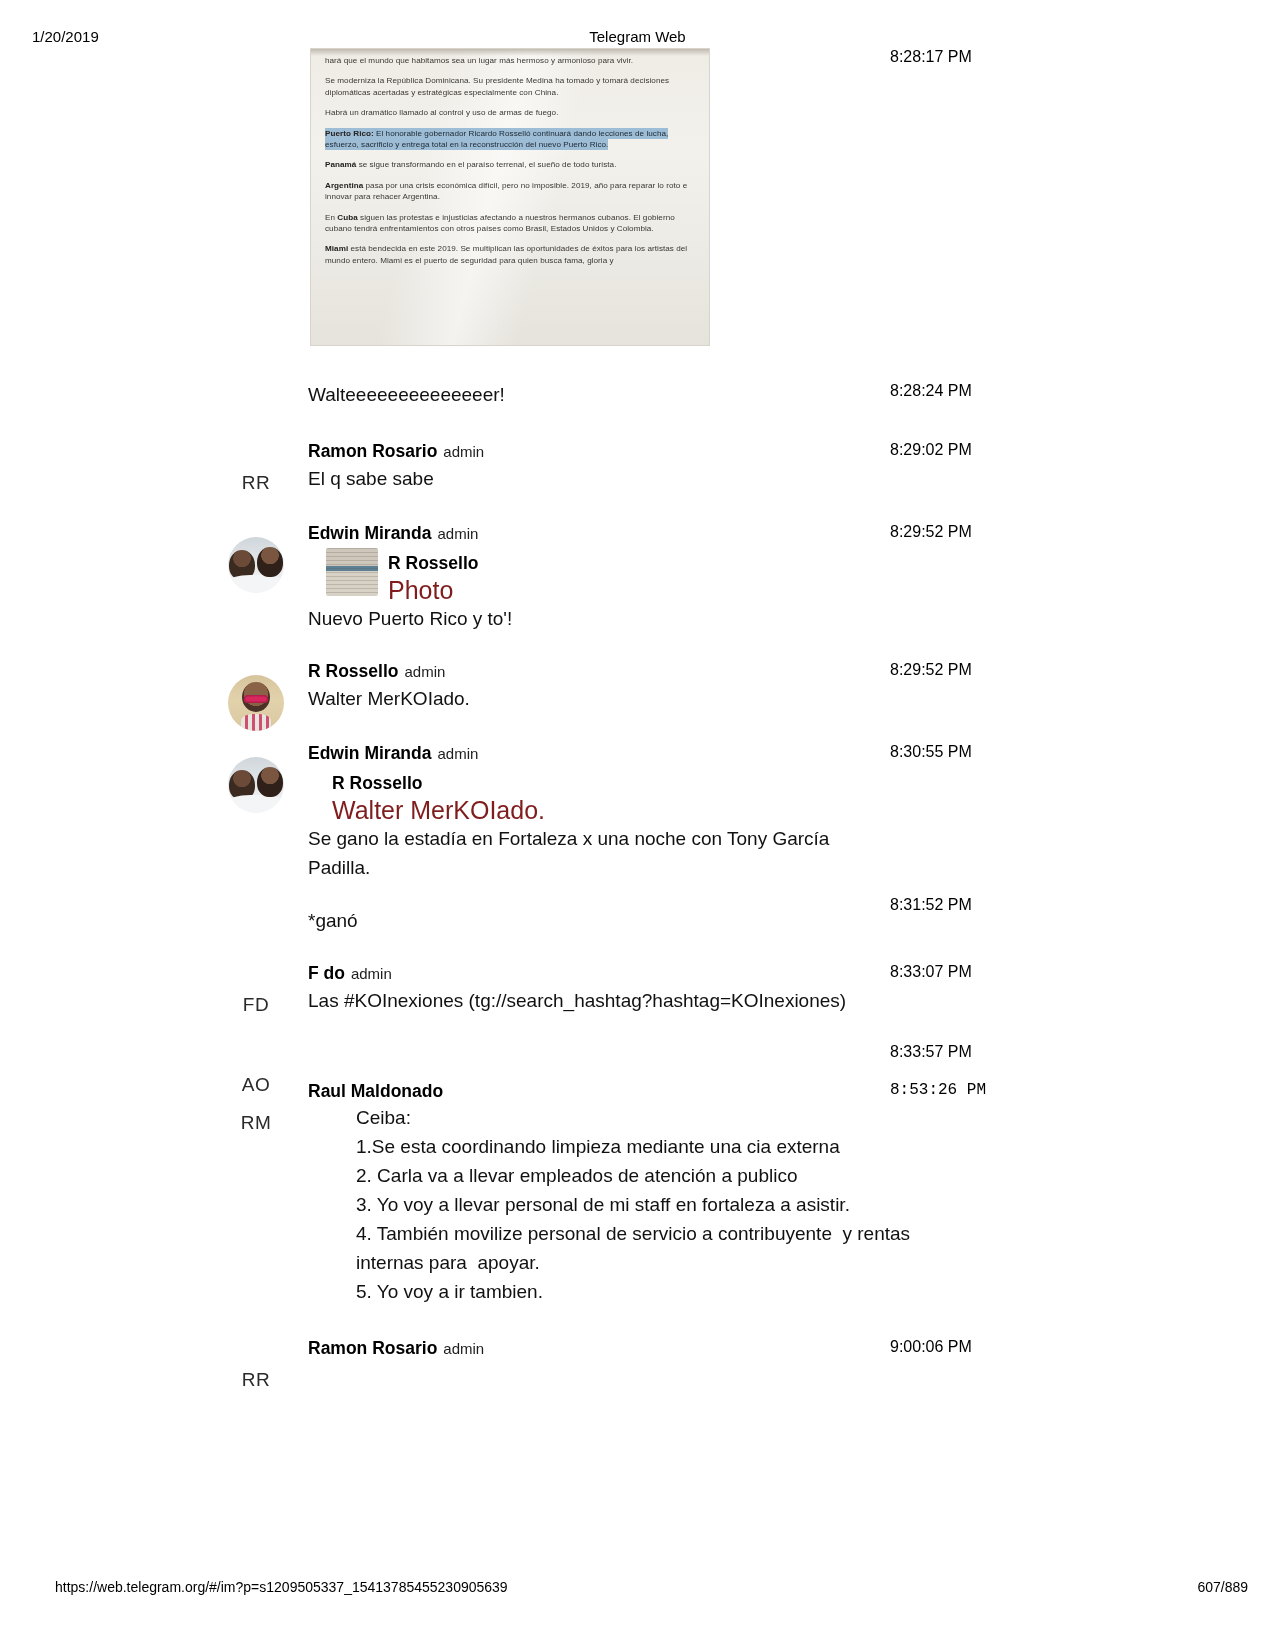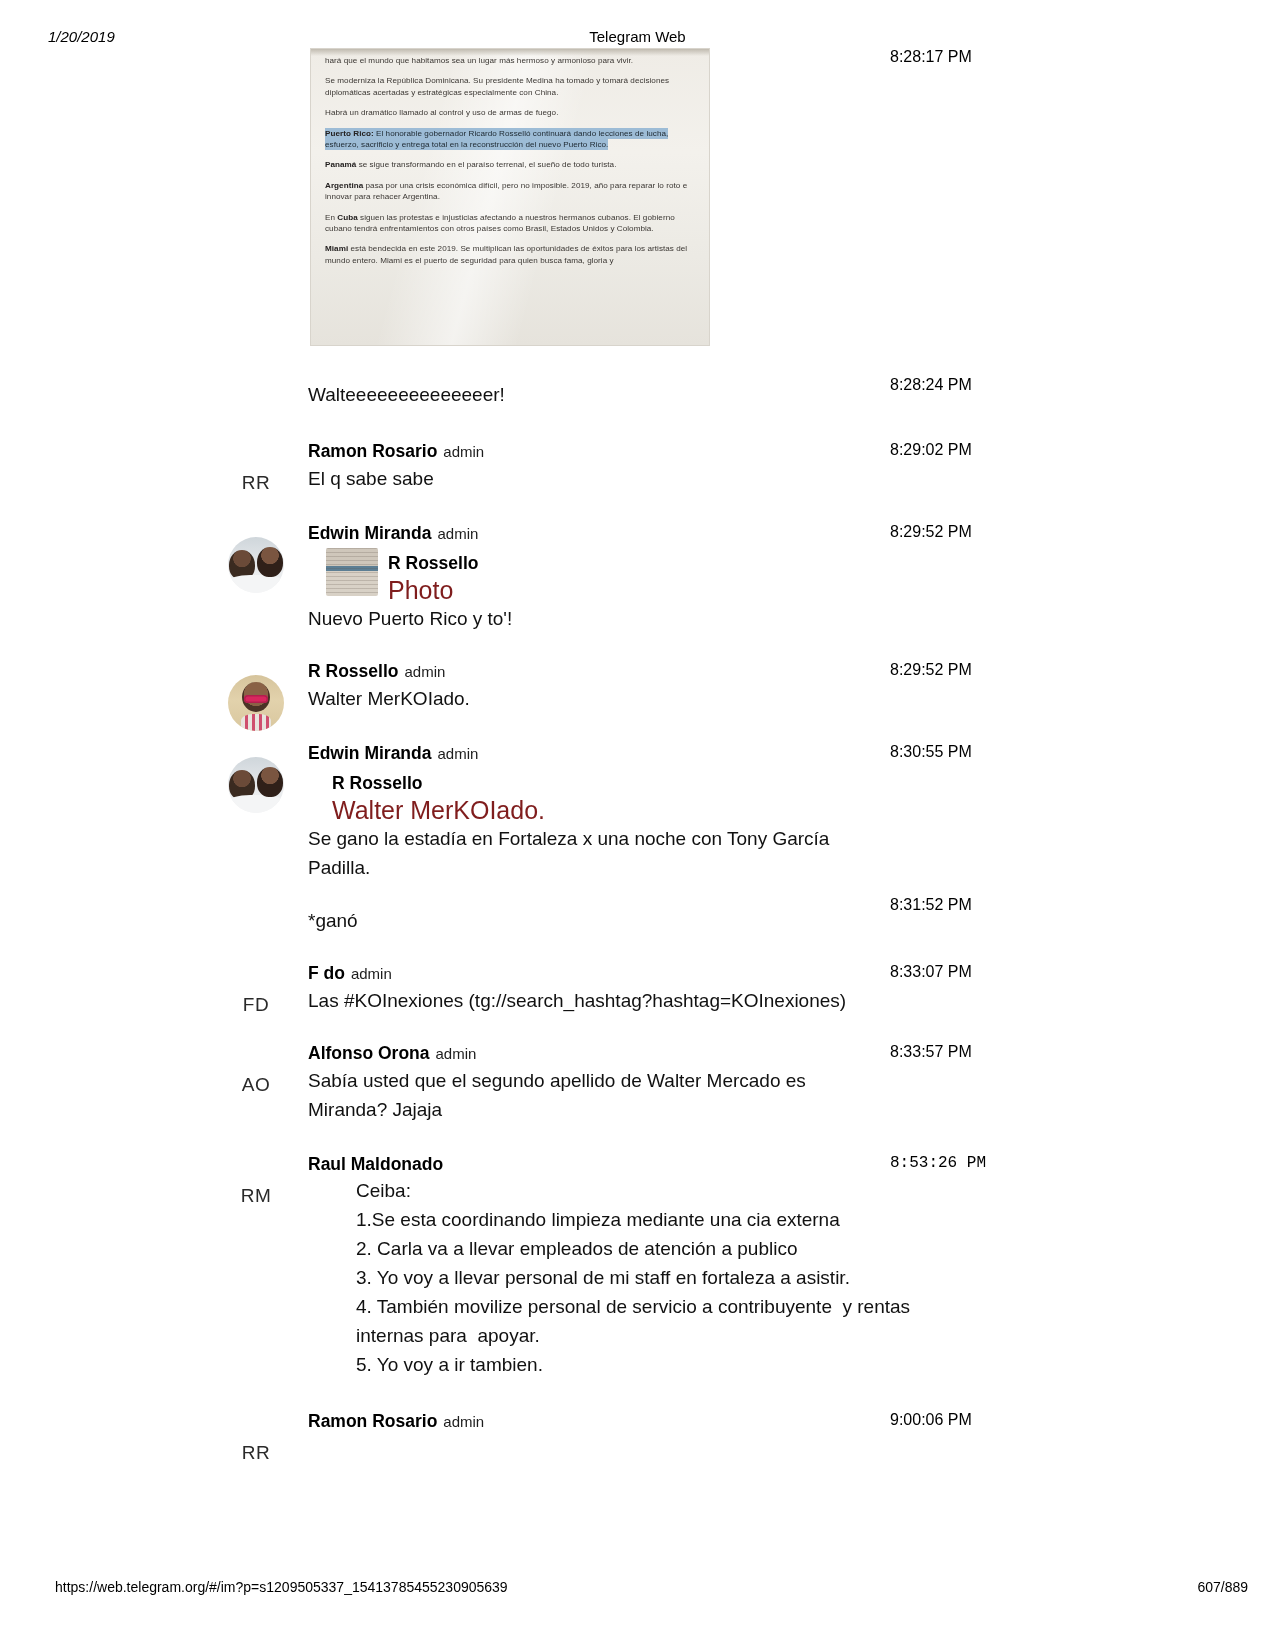--- a/index.html
+++ b/index.html
@@ -25,24 +25,23 @@
     position: absolute;
     top: 28px;
     left: 0;
     width: 1275px;
     height: 22px;
     font-size: 15px;
     color: #000;
   }
   .print-header .ph-date {
     position: absolute;
-    left: 48px;
+    left: 32px;
     top: 0;
     white-space: nowrap;
-    font-style: italic;
   }
   .print-header .ph-title {
     position: absolute;
     left: 0;
     top: 0;
     width: 1275px;
     text-align: center;
   }
   .print-footer {
     position: absolute;
@@ -319,21 +318,21 @@
         </div>
       </div>
       <div class="time">8:28:17 PM</div>
     </div>
 
     <div id="messages-root">
         <div class="msg" style="padding-top: 20px;">
           <div class="body-col">
             <div class="msg-text">Walteeeeeeeeeeeeeer!</div>
           </div>
-          <div class="time" style="top: 16px;">8:28:24 PM</div>
+          <div class="time" style="top: 22px;">8:28:24 PM</div>
         </div>
         <div class="msg" style="padding-top: 30px;">
           <div class="avatar-col" style="top: 46px;">
             <div class="avatar">
               <div class="avatar-initials">RR</div>
             </div>
           </div>
           <div class="body-col">
             <div class="sender-line"><span class="sender-name">Ramon Rosario</span><span class="sender-badge">admin</span></div>
             <div class="msg-text">El q sabe sabe</div>
@@ -418,24 +417,20 @@
             <div class="msg-text" style="max-width: 620px;">Las #KOInexiones (tg://search_hashtag?hashtag=KOInexiones)</div>
           </div>
           <div class="time" style="top: 28px;">8:33:07 PM</div>
         </div>
         <div class="msg" style="padding-top: 26px;">
           <div class="avatar-col" style="top: 42px;">
             <div class="avatar">
               <div class="avatar-initials">AO</div>
             </div>
           </div>
-          <div class="body-col">
-            <div class="sender-line"><span class="sender-name">Alfonso Orona</span><span class="sender-badge">admin</span></div>
-            <div class="msg-text">Sabía usted que el segundo apellido de Walter Mercado es Miranda? Jajaja</div>
-          </div>
           <div class="time" style="top: 28px;">8:33:57 PM</div>
         </div>
         <div class="msg" style="padding-top: 28px;">
           <div class="avatar-col" style="top: 44px;">
             <div class="avatar">
               <div class="avatar-initials">RM</div>
             </div>
           </div>
           <div class="body-col">
             <div class="sender-line"><span class="sender-name">Raul Maldonado</span></div>

